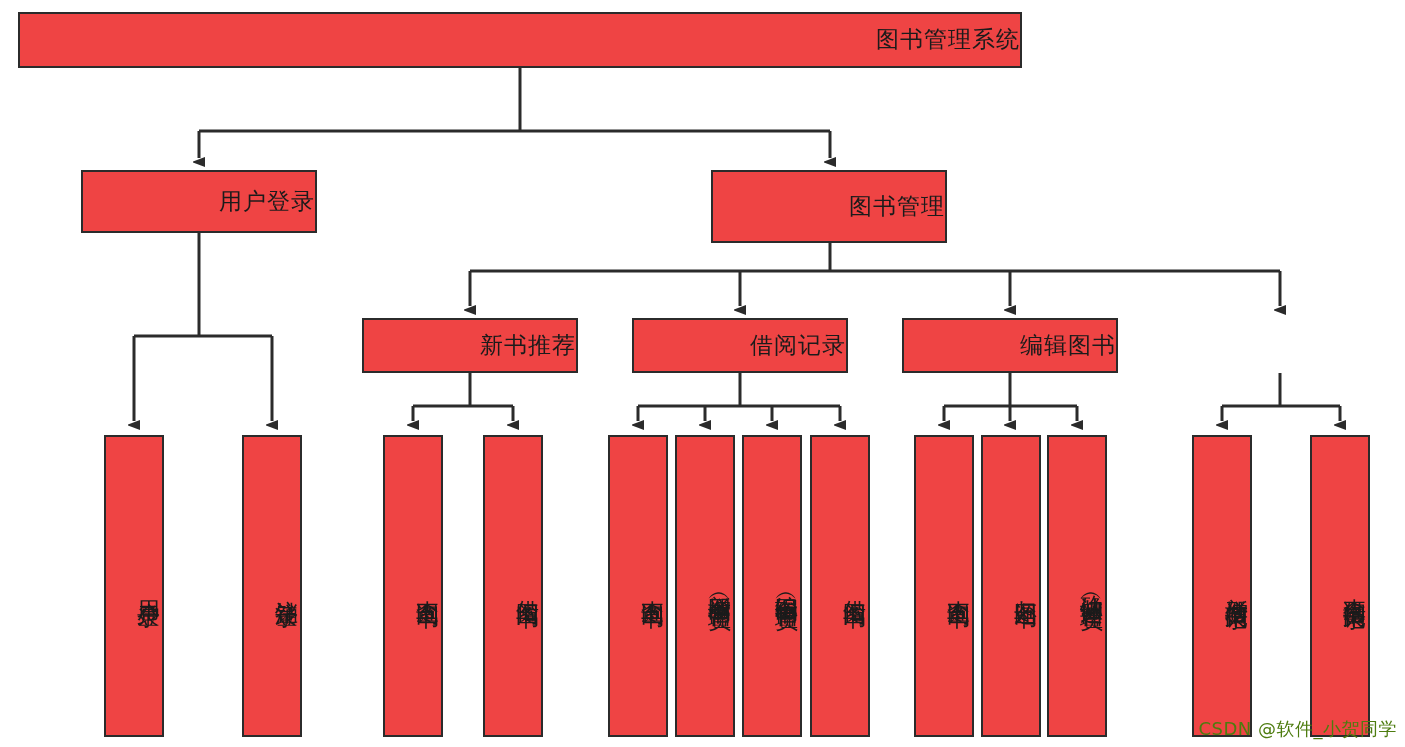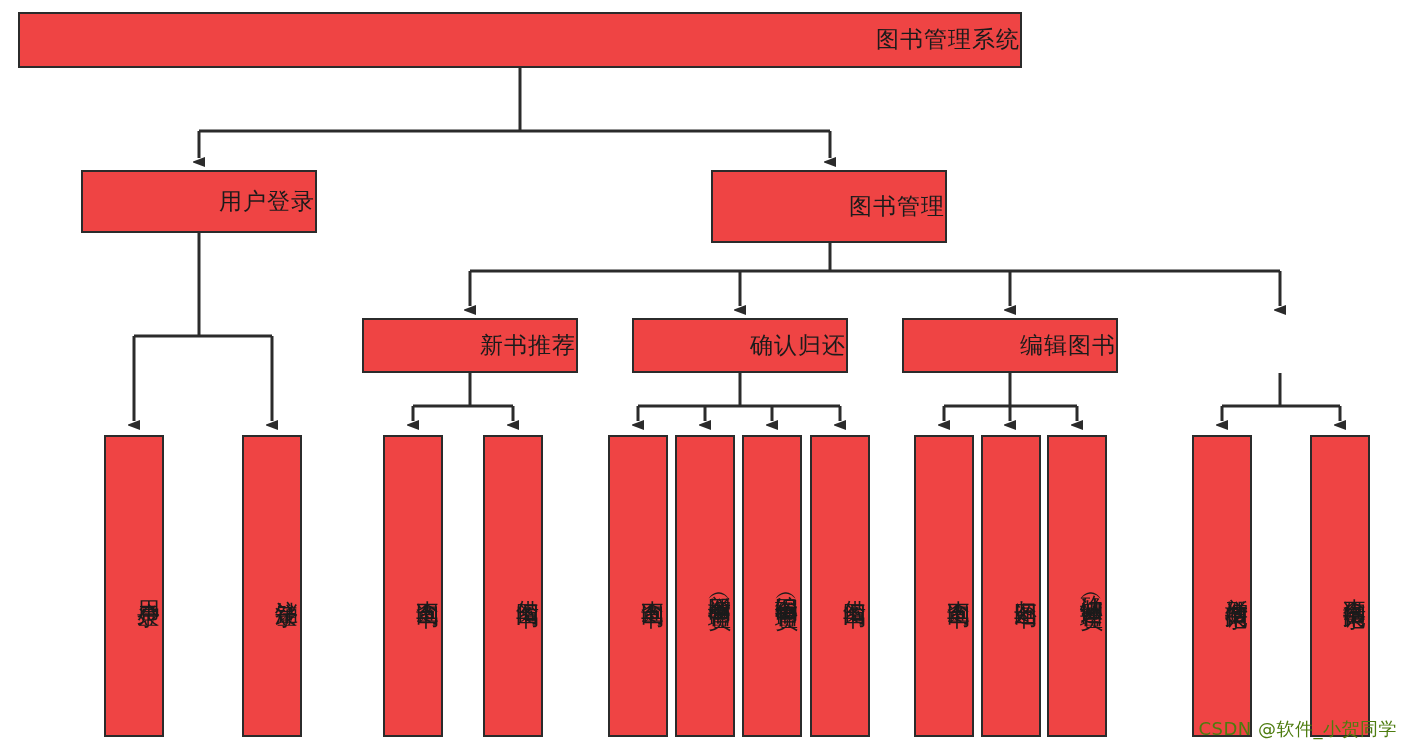--- a/index.html
+++ b/index.html
@@ -113,21 +113,21 @@
     <span class="label">用户登录</span>
   </div>
   <div class="node" style="left:711px;top:170px;width:236px;height:73px;">
     <span class="label">图书管理</span>
   </div>
 
   <div class="node" style="left:362px;top:318px;width:216px;height:55px;">
     <span class="label">新书推荐</span>
   </div>
   <div class="node" style="left:632px;top:318px;width:216px;height:55px;">
-    <span class="label">确认归还</span>
+    <span class="label">借阅记录</span>
   </div>
   <div class="node" style="left:902px;top:318px;width:216px;height:55px;">
     <span class="label">编辑图书</span>
   </div>
 
   <div class="node leaf" style="left:104px;top:435px;width:60px;height:302px;">
     <span class="label">用户登录</span>
   </div>
   <div class="node leaf" style="left:242px;top:435px;width:60px;height:302px;">
     <span class="label">注销登录</span>

